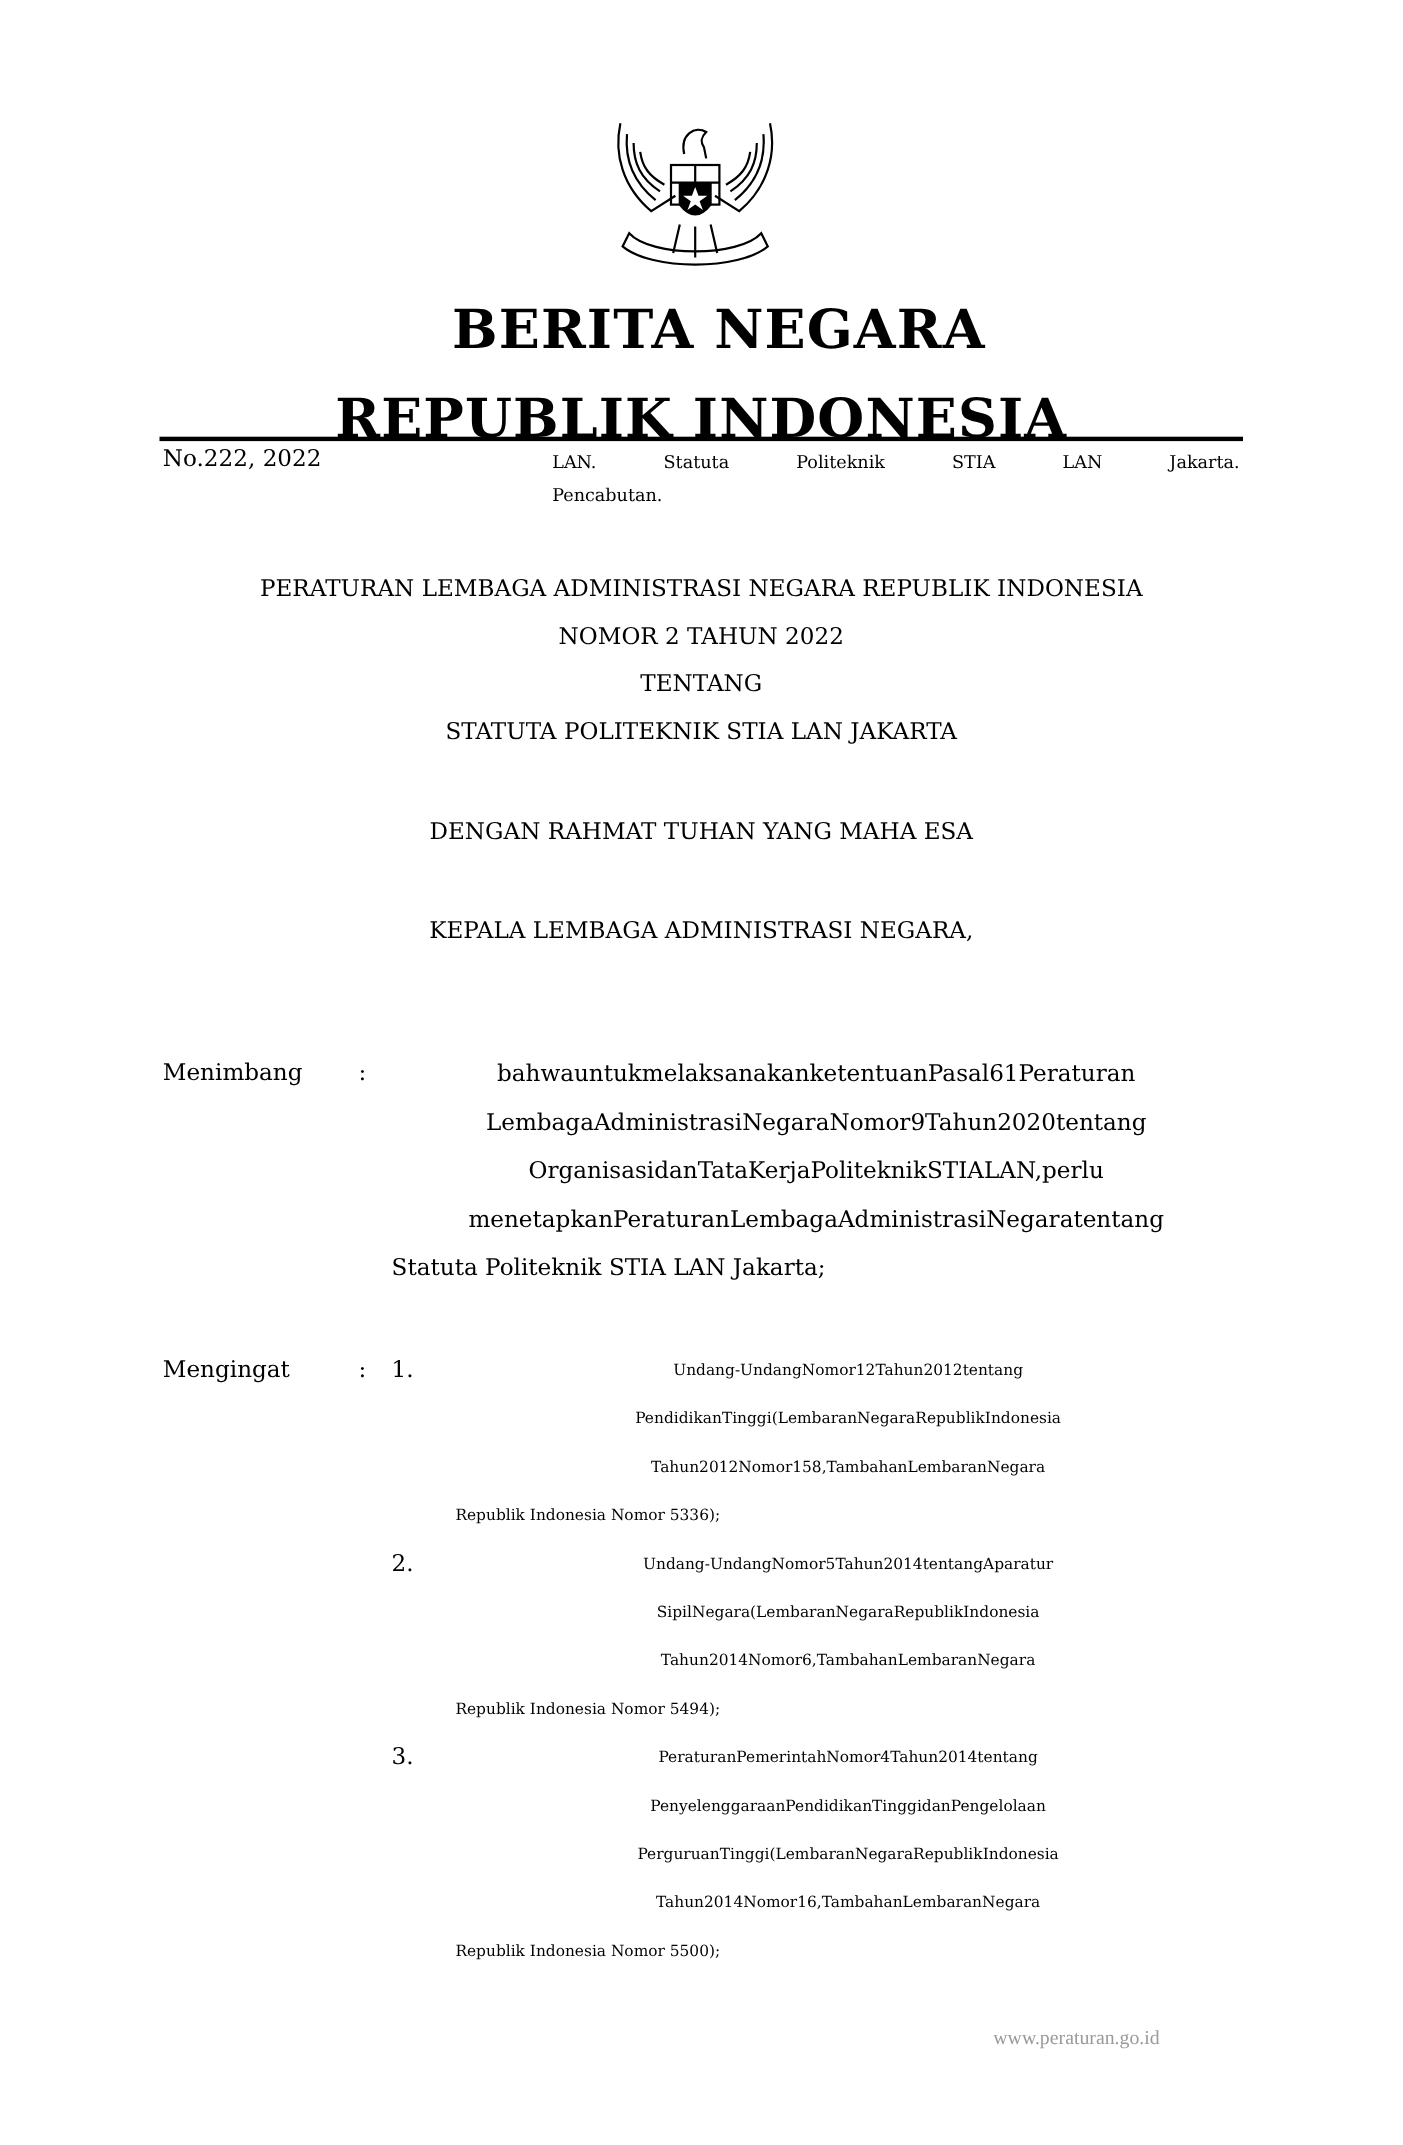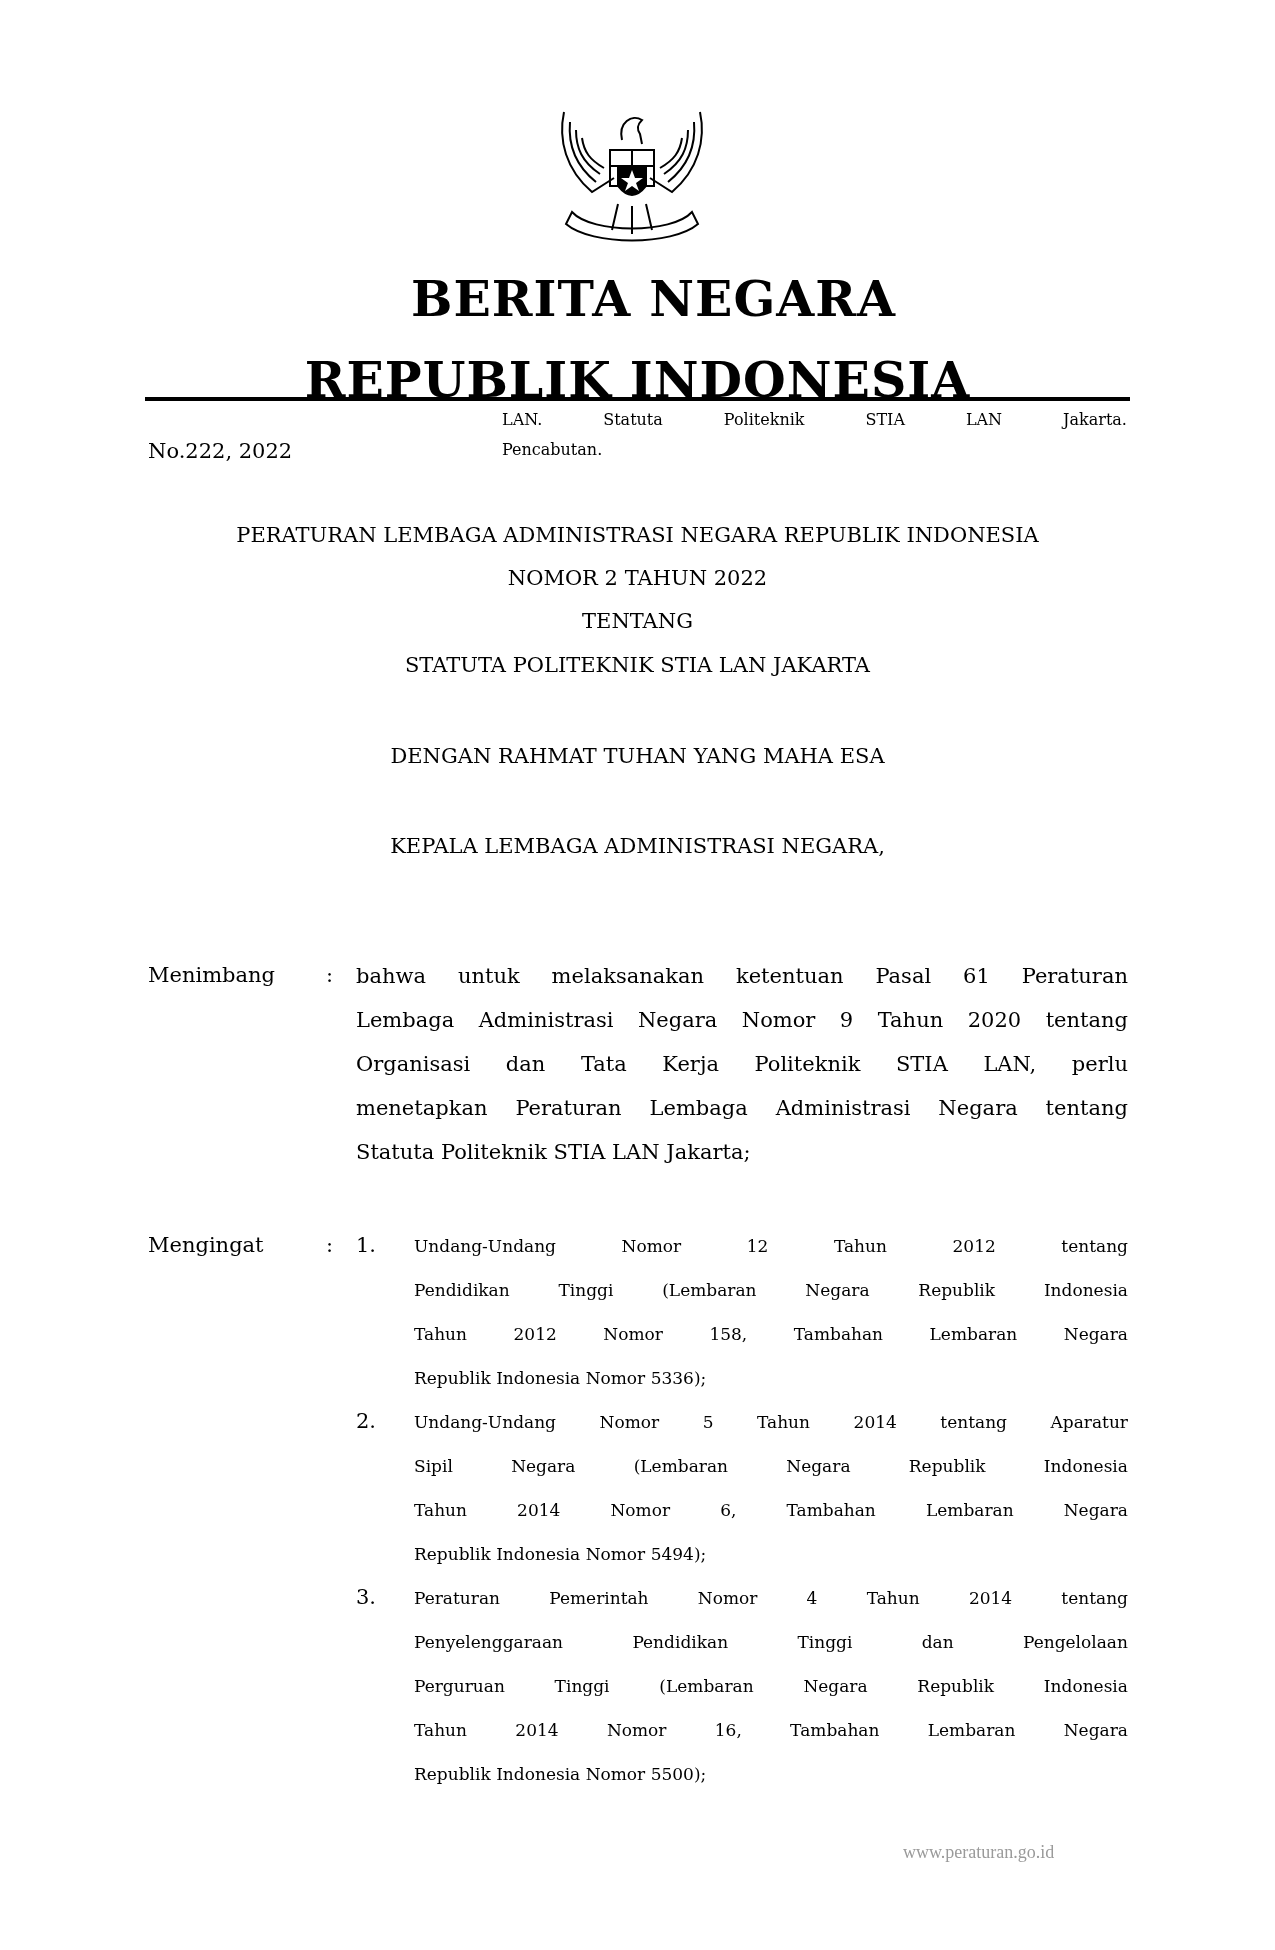--- a/index.html
+++ b/index.html
@@ -2,31 +2,31 @@
 <html><head>
 <meta charset="utf-8">
 <style>
   html, body { margin:0; padding:0; background:#ffffff; }
   body { width:1275px; height:1950px; position:relative; overflow:hidden; color:#000; font-family:"DejaVu Serif", serif; }
   .emblem { position:absolute; left:552px; top:100px; width:160px; height:160px; }
   .masthead { position:absolute; left:0; width:1275px; text-align:center; font-family:"DejaVu Serif", serif; font-weight:bold; font-size:49px; letter-spacing:1px; }
   .mh1 { top:270px;padding-left:16px; }
   .mh2 { top:351px; }
   .rule { position:absolute; left:145px; top:397px; width:985px; height:4px; background:#000; }
-  .meta-no { position:absolute; left:148px; top:405px; font-size:21px;margin-top:34px; }
+  .meta-no { position:absolute; left:148px; top:405px; font-size:21px; }
   .meta-topic { position:absolute; left:502px; top:405px; width:625px; font-size:16px; line-height:30px; text-align:justify; text-align-last:left; }
   .meta-topic .l1 { display:flex; justify-content:space-between; }
   .center { position:absolute; left:0; width:1275px; text-align:center; font-size:21px; }
   .label { position:absolute; left:148px; font-size:21px; }
   .colon { position:absolute; left:326px; font-size:21px; }
   .para { position:absolute; left:356px; width:772px; font-size:21px; line-height:44px; text-align:justify; }
-  .jl { display:flex; justify-content:space-between; white-space:nowrap; }
+  .jl { display:flex; justify-content:center; white-space:nowrap; }
   .ll { white-space:nowrap; }
   .num { position:absolute; left:356px; font-size:21px; }
-  .item { position:absolute; left:414px; width:714px; font-size:17px; line-height:44px; }
+  .item { position:absolute; left:414px; width:714px; font-size:14px; line-height:44px; }
   .footer { position:absolute; left:903px; top:1842px; font-family:Liberation Serif, serif; font-size:18px; color:#9a9a9a; }
 </style>
 </head>
 <body>
 
 <div class="emblem">
   <svg width="160" height="160" viewBox="0 0 160 160">
     <g fill="none" stroke="#000" stroke-width="2">
 
       <path d="M12 12 C6 40 14 70 40 92 L62 78"></path>

